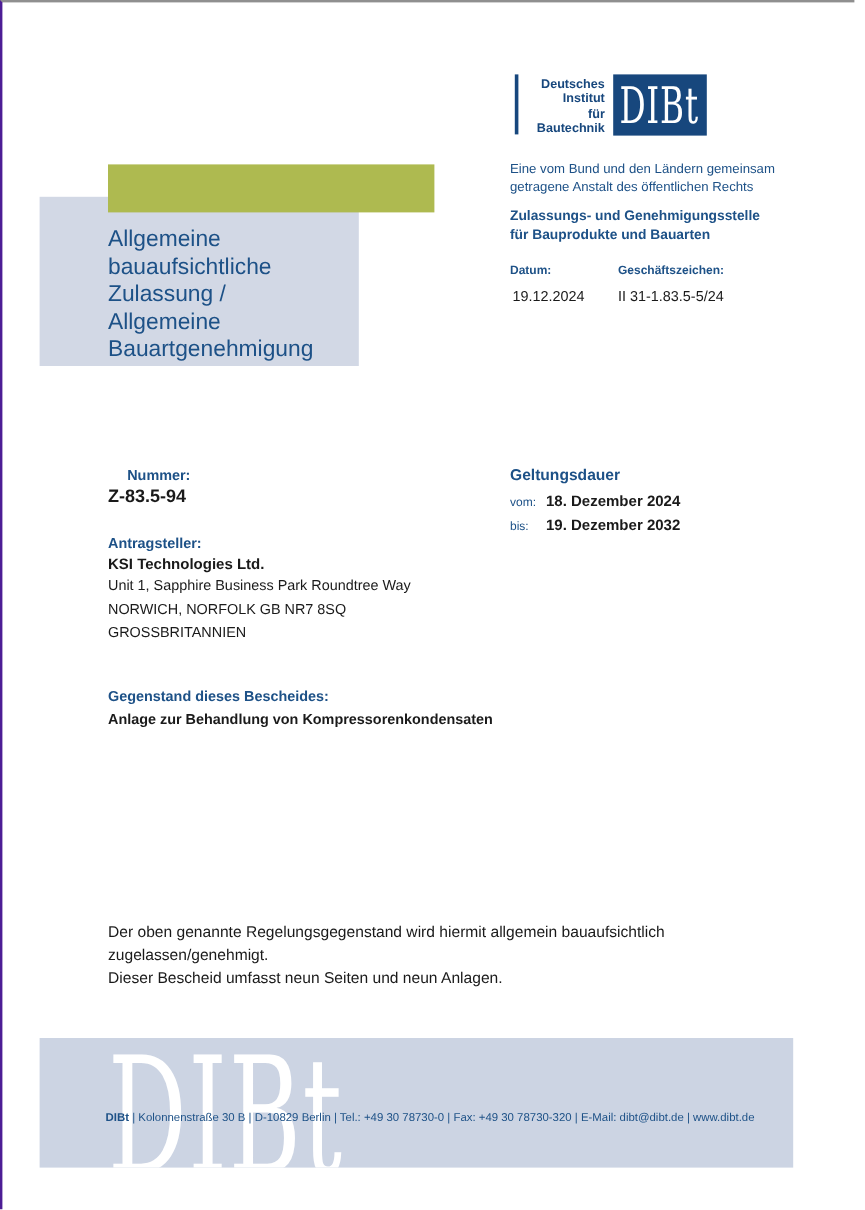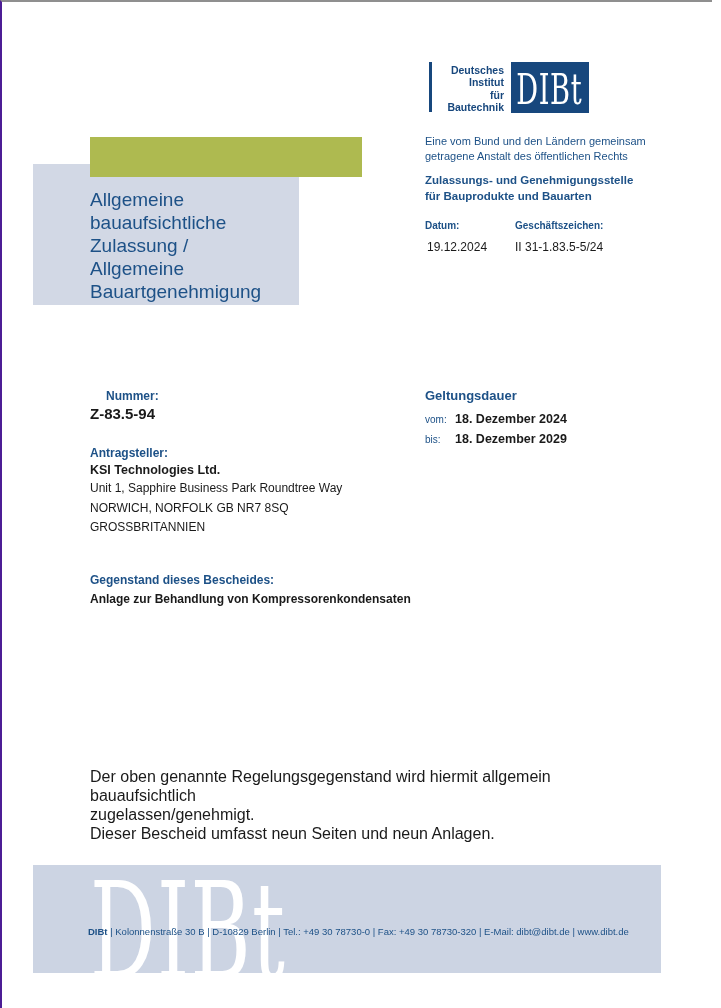--- a/index.html
+++ b/index.html
@@ -66,21 +66,21 @@
   .bisrow { left: 423px; top: 427px; }
   .vb-label { display: inline-block; width: 30px; font-size: 10px; color: #1d5187; }
   .vb-value { font-size: 12.5px; font-weight: bold; color: #1a1a1a; }
   .antrag-label { left: 88px; top: 444px; }
   .antrag-name  { left: 88px; top: 461px; font-size: 12.5px; font-weight: bold; color: #1a1a1a; }
   .antrag-addr  { left: 88px; top: 477px; font-size: 12px; line-height: 19.5px; color: #1a1a1a; }
   .gegen-label  { left: 88px; top: 571px; }
   .gegen-value  { left: 88px; top: 590px; font-size: 12px; font-weight: bold; color: #1a1a1a; }
 
   
-  .body-par { left: 88px; top: 765px; width: 480px; font-size: 16px; line-height: 19px; color: #1a1a1a; }
+  .body-par { left: 88px; top: 765px; width: 480px; font-size: 13px; line-height: 19px; color: #1a1a1a; }
 
   
   .footer-band { left: 31px; top: 863px; width: 628px; height: 108px; background: #ccd4e3; overflow: hidden; }
   .footer-watermark {
     position: absolute; left: 57px; bottom: -26px;
     color: #ffffff;
     font-family: "DejaVu Serif", serif;
     font-size: 128px; font-weight: normal; line-height: 1;
     transform: scale(0.64, 1.05);
     transform-origin: left bottom;
@@ -121,21 +121,21 @@
 Bauartgenehmigung</div>
 
   <div class="abs sec-label nummer-label">Nummer:</div>
   <div class="abs nummer-value">Z-83.5-94</div>
 
   <div class="abs sec-label gelt-label">Geltungsdauer</div>
   <div class="abs vomrow">
     <span class="vb-label">vom:</span><span class="vb-value">18. Dezember 2024</span>
   </div>
   <div class="abs bisrow">
-    <span class="vb-label">bis:</span><span class="vb-value">18. Dezember 2029</span>
+    <span class="vb-label">bis:</span><span class="vb-value">19. Dezember 2032</span>
   </div>
 
   <div class="abs sec-label antrag-label">Antragsteller:</div>
   <div class="abs antrag-name">KSI Technologies Ltd.</div>
   <div class="abs antrag-addr pre">Unit 1, Sapphire Business Park Roundtree Way
 NORWICH, NORFOLK GB NR7 8SQ
 GROSSBRITANNIEN</div>
 
   <div class="abs sec-label gegen-label">Gegenstand dieses Bescheides:</div>
   <div class="abs gegen-value">Anlage zur Behandlung von Kompressorenkondensaten</div>

